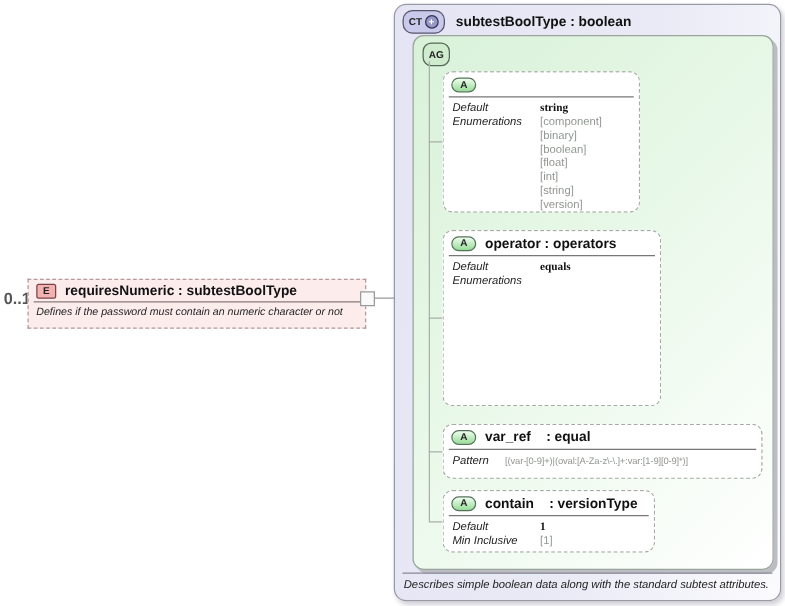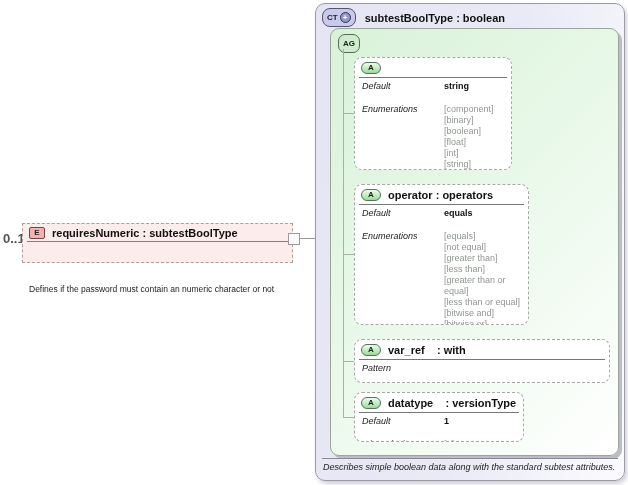--- a/index.html
+++ b/index.html
@@ -47,41 +47,41 @@
   .attr-header{
     display:flex;align-items:center;gap:7px;margin:0 4px;padding:4px 2px 3px 2px;
     border-bottom:1px solid #777;
   }
   .badge.a{
     width:20px;height:12px;border-radius:7px;border:1px solid #54735a;
     background:linear-gradient(#eefdee,#98dc98);padding:0;
   }
   .attr-body{
     display:grid;grid-template-columns:70px 1fr;padding:3px 7px 2px 7px;
-    font-size:9px;line-height:11px;row-gap:0;gap:12px;
+    font-size:9px;line-height:11px;row-gap:0;
   }
   .attr-body.narrow{grid-template-columns:42px 1fr;}
   .prop-label{font-style:italic;color:#222;}
-  .prop-value-bold{font-weight:bold;color:#111;white-space:pre;}
+  .prop-value-bold{font-weight:bold;color:#111;white-space:pre;font-family:Liberation Serif, serif;}
   .prop-value-gray{color:#919791;white-space:pre-line;}
   .prop-value-pattern{color:#919791;font-size:7.5px;white-space:pre;letter-spacing:-0.1px;}
   
   .ct-footer-line{position:absolute;left:6px;top:454px;width:296px;height:1px;background:#8a8a96;}
   .ct-footer-text{
     position:absolute;left:7px;top:458px;width:298px;font-size:9px;font-style:italic;color:#222;
     white-space:nowrap;
   }
   
   .el-box{
     position:absolute;left:22px;top:223px;width:271px;height:40px;
     background:#fcecec;border:1px dashed #b09c9c;box-sizing:border-box;
   }
   .el-header{display:flex;align-items:center;gap:7px;margin:0 4px;padding:3px 2px 2px 2px;border-bottom:1px solid #8a7a7a;}
   .badge.e{width:16px;height:12px;border-radius:2px;background:#f2b2b2;border-color:#7a4444;padding:0;}
-  .el-annotation{padding:2px 6px 0 6px;font-size:8.5px;color:#222;white-space:nowrap;margin-top:40px;}
+  .el-annotation{padding:2px 6px 0 6px;font-size:8.5px;font-style:italic;color:#222;white-space:nowrap;}
   .cardinality{position:absolute;left:3px;top:231px;font-size:13px;font-weight:bold;color:#555;}
   
   .conn-line{position:absolute;left:293px;top:238px;width:23px;height:1px;background:#9a9a9a;}
   .conn-square{position:absolute;left:288px;top:233px;width:10px;height:10px;background:#fafafa;border:1px solid #9a9a9a;}
 </style>
 </head>
 <body>
 
 <div class="canvas">
 
@@ -138,46 +138,38 @@
 
       <div class="attr-box" style="left:23px;top:155px;width:175px;height:141px;">
         <div class="attr-header">
           <span class="badge a">A</span>
           <span class="title">operator : operators</span>
         </div>
         <div class="attr-body">
           <span class="prop-label">Default</span>
           <span class="prop-value-bold">equals</span>
           <span class="prop-label">Enumerations</span>
-          <span class="prop-value-gray">[equals]
-[not equal]
-[greater than]
-[less than]
-[greater than or equal]
-[less than or equal]
-[bitwise and]
-[bitwise or]
-[pattern match]</span>
         </div>
       </div>
 
       <div class="attr-box" style="left:23px;top:310px;width:256px;height:44px;">
         <div class="attr-header">
           <span class="badge a">A</span>
-          <span class="title">var_ref    : with</span>
+          <span class="title">var_ref    : equal</span>
         </div>
         <div class="attr-body narrow">
           <span class="prop-label">Pattern</span>
+          <span class="prop-value-pattern">[(var-[0-9]+)|(oval:[A-Za-z\-\.]+:var:[1-9][0-9]*)]</span>
         </div>
       </div>
 
       <div class="attr-box" style="left:23px;top:363px;width:170px;height:50px;">
         <div class="attr-header">
           <span class="badge a">A</span>
-          <span class="title">datatype    : versionType</span>
+          <span class="title">contain    : versionType</span>
         </div>
         <div class="attr-body">
           <span class="prop-label">Default</span>
           <span class="prop-value-bold">1</span>
           <span class="prop-label">Min Inclusive</span>
           <span class="prop-value-gray">[1]</span>
         </div>
       </div>
     </div>
 

